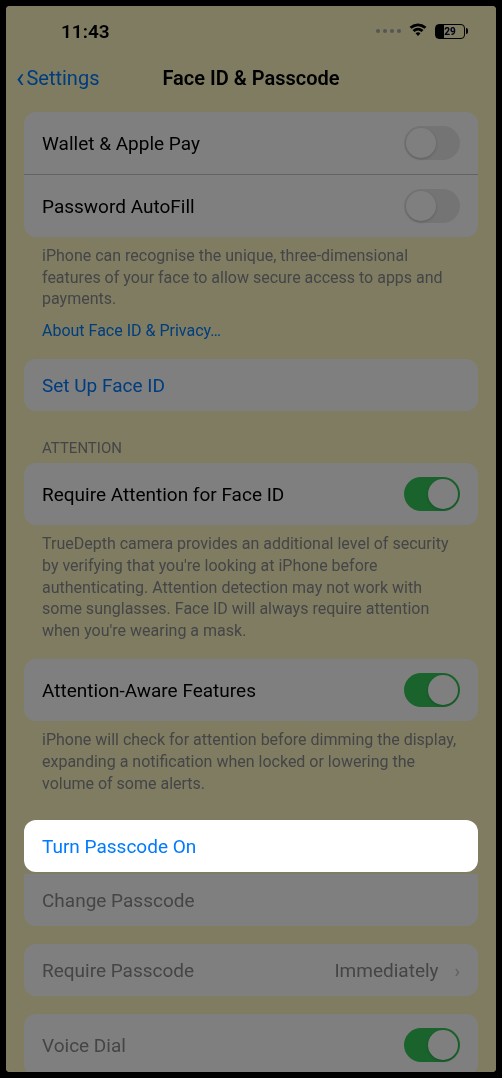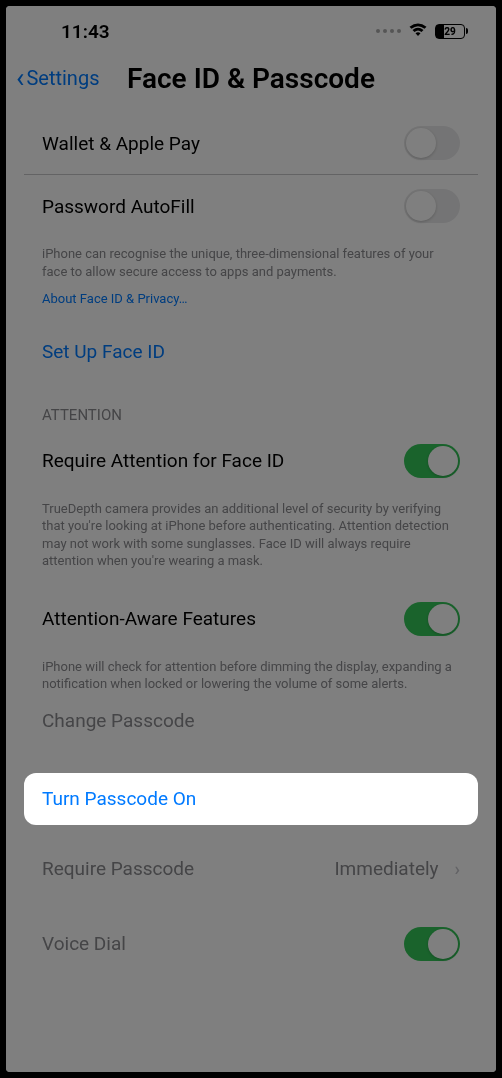--- a/index.html
+++ b/index.html
@@ -11,21 +11,21 @@
     body {
       width: 502px;
       height: 1078px;
       background: #000;
       position: relative;
       overflow: hidden;
     }
     .screen {
       position: absolute;
       inset: 6px;
-      background: #ffffff;
+      background: #fef9c3;
       border-radius: 4px;
       overflow: hidden;
     }
     .dim-overlay {
       position: absolute;
       inset: 0;
       background: rgba(0,0,0,0.5);
       pointer-events: none;
       z-index: 50;
     }
@@ -104,21 +104,21 @@
     .chevron-left {
       font-size: 28px;
       font-weight: 400;
       line-height: 1;
     }
     .nav-title {
       position: absolute;
       left: 0;
       right: 0;
       text-align: center;
-      font-size: 28px;
+      font-size: 20px;
       font-weight: 600;
     }
     .content {
       padding: 0 18px;
       overflow-y: hidden;
     }
     .group {
       background: #fff;
       border-radius: 12px;
       overflow: hidden;
@@ -171,21 +171,21 @@
       background: #fff;
       border-radius: 50%;
       top: 2px;
       box-shadow: 0 1px 3px rgba(0,0,0,0.2);
     }
     .toggle-off { background: #e9e9ea; }
     .toggle-off .toggle-knob { left: 2px; }
     .toggle-on { background: #34c759; }
     .toggle-on .toggle-knob { right: 2px; }
     .footer {
-      font-size: 13px;
+      font-size: 16px;
       color: #8a8a8e;
       padding: 8px 18px 0;
       line-height: 1.35;
     }
     .footer-link {
       color: #007aff;
       display: block;
       margin-top: 10px;
     }
     .header-label {
@@ -272,26 +272,26 @@
     <div class="group">
       <div class="cell">
         <span>Attention-Aware Features</span>
         <div class="toggle toggle-on">
             <div class="toggle-knob"></div>
           </div>
       </div>
     </div>
     <div class="footer">iPhone will check for attention before dimming the display, expanding a notification when locked or lowering the volume of some alerts.</div>
 
+    <div class="group highlight-group" style="margin-top:26px">
+      <div class="cell cell-link">Turn Passcode On</div>
+    </div>
+
     <div class="group" style="margin-top:2px; border-top-left-radius:0; border-top-right-radius:0">
       <div class="cell cell-disabled">Change Passcode</div>
-    </div>
-
-    <div class="group highlight-group" style="margin-top:26px">
-      <div class="cell cell-link">Turn Passcode On</div>
     </div>
 
     <div class="group">
       <div class="cell cell-disabled">
         <span>Require Passcode</span>
         <span class="cell-value">
           <span>Immediately</span>
           <span class="chevron-right">›</span>
         </span>
       </div>

